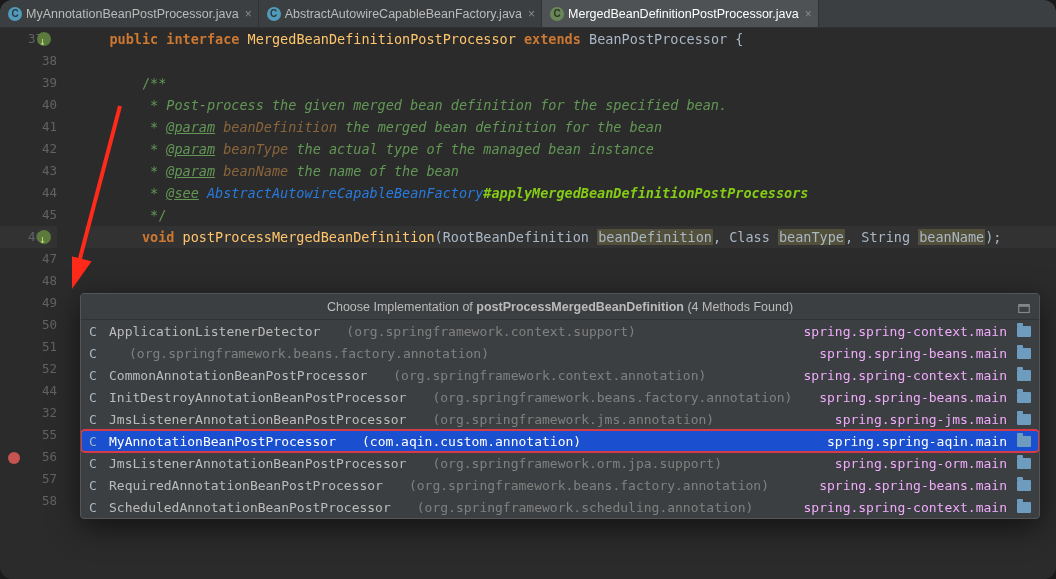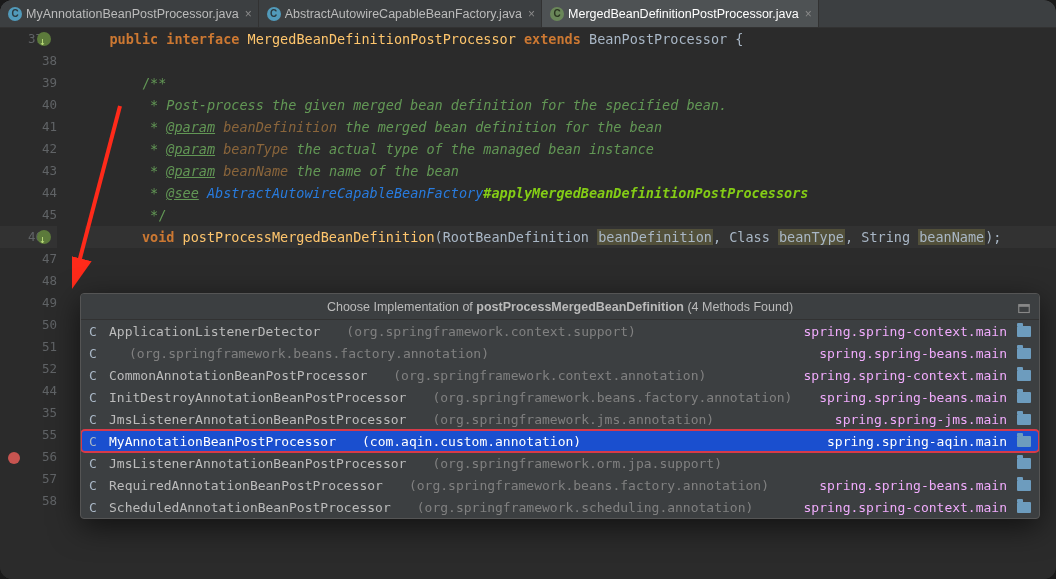--- a/index.html
+++ b/index.html
@@ -203,21 +203,21 @@
         <div class="line-row">44</div>
         <div class="line-row">45</div>
         <div class="line-row hl">46<span class="gut-icon override-ic"></span></div>
         <div class="line-row">47</div>
         <div class="line-row">48</div>
         <div class="line-row">49</div>
         <div class="line-row">50</div>
         <div class="line-row">51</div>
         <div class="line-row">52</div>
         <div class="line-row">44</div>
-        <div class="line-row">35</div>
+        <div class="line-row">32</div>
         <div class="line-row">55</div>
         <div class="line-row">56<span class="gut-icon" style="left: 8px; right: auto;"><span class="breakpt"></span></span></div>
         <div class="line-row">57</div>
         <div class="line-row">58</div>
       </div>
     <div class="code" id="codearea"><div class="line-row">   <span class="k-orange">public</span> <span class="k-orange">interface</span> <span class="k-yellow">MergedBeanDefinitionPostProcessor</span> <span class="k-orange">extends</span> <span class="k-white">BeanPostProcessor</span> <span class="k-white">{</span></div><div class="line-row"></div><div class="line-row">       <span class="k-comment javadoc">/**</span></div><div class="line-row">       <span class="k-comment"> * Post-process the given merged bean definition for the specified bean.</span></div><div class="line-row">       <span class="k-comment"> * </span><span class="k-tag">@param</span> <span class="k-param">beanDefinition</span><span class="k-comment"> the merged bean definition for the bean</span></div><div class="line-row">       <span class="k-comment"> * </span><span class="k-tag">@param</span> <span class="k-param">beanType</span><span class="k-comment"> the actual type of the managed bean instance</span></div><div class="line-row">       <span class="k-comment"> * </span><span class="k-tag">@param</span> <span class="k-param">beanName</span><span class="k-comment"> the name of the bean</span></div><div class="line-row">       <span class="k-comment"> * </span><span class="k-tag">@see</span> <span class="k-link">AbstractAutowireCapableBeanFactory</span><span class="k-gray">#applyMergedBeanDefinitionPostProcessors</span></div><div class="line-row">       <span class="k-comment javadoc"> */</span></div><div class="line-row hl">       <span class="k-orange">void</span> <span class="k-yellow">postProcessMergedBeanDefinition</span><span class="k-white">(</span><span class="k-white">RootBeanDefinition</span> <span class="k-hl-box">beanDefinition</span><span class="k-white">, </span><span class="k-white">Class</span><span class="k-white"></span> <span class="k-hl-box">beanType</span><span class="k-white">, </span><span class="k-white">String</span> <span class="k-hl-box">beanName</span><span class="k-white">);</span></div><div class="line-row"></div><div class="line-row"></div><div class="line-row"></div><div class="line-row"></div><div class="line-row"></div><div class="line-row"></div><div class="line-row"></div><div class="line-row"></div><div class="line-row"></div><div class="line-row"></div><div class="line-row"></div><div class="line-row">   <span class="k-white">}</span></div></div>
 
     <div class="popup">
       <div class="popup-title">
         <span>Choose Implementation of </span><b>postProcessMergedBeanDefinition</b><span> (4 Methods Found)</span>
@@ -274,20 +274,21 @@
             <span class="pkg">(com.aqin.custom.annotation)</span>
             <span class="spacer"></span>
             <span class="module">spring.spring-aqin.main</span>
             <span class="folder-ic"></span>
           </div>
           <div class="popup-item">
             <span class="icon-c">C</span>
             <span class="name">JmsListenerAnnotationBeanPostProcessor</span> 
             <span class="pkg">(org.springframework.orm.jpa.support)</span>
             <span class="spacer"></span>
+            <span class="module">spring.spring-orm.main</span>
             <span class="folder-ic"></span>
           </div>
           <div class="popup-item">
             <span class="icon-c">C</span>
             <span class="name">RequiredAnnotationBeanPostProcessor</span> 
             <span class="pkg">(org.springframework.beans.factory.annotation)</span>
             <span class="spacer"></span>
             <span class="module">spring.spring-beans.main</span>
             <span class="folder-ic"></span>
           </div>

